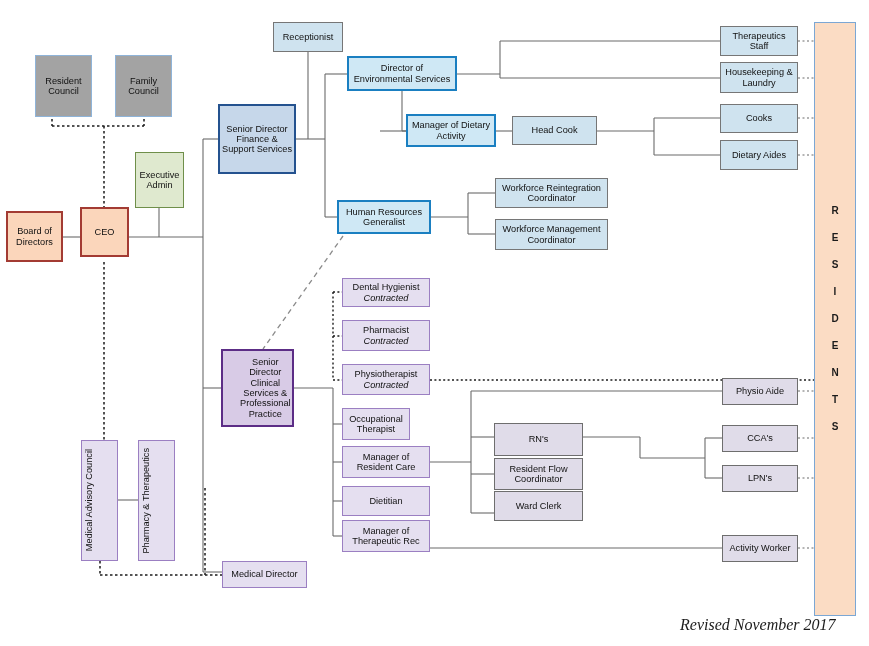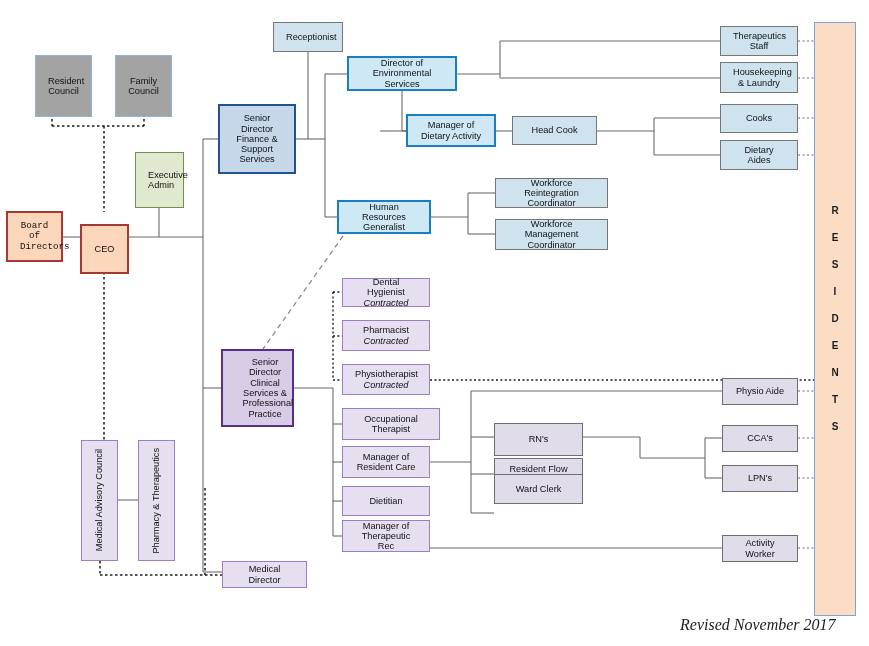--- a/index.html
+++ b/index.html
@@ -21,26 +21,25 @@
     position: absolute;
     left: 0; top: 0;
     width: 869px; height: 646px;
     pointer-events: none;
   }
   .node {
     position: absolute;
     box-sizing: border-box;
     display: flex;
     align-items: center;
-    justify-content: center;
     text-align: center;
     line-height: 1.12;
     color: #111111;
     font-size: 9.2px;
-    padding: 1px 12px;
+    padding: 1px 2px;
     z-index: 3;
   }
   .node span { display: block; width: 100%; }
   .node .sub { font-style: italic; }
 
   
   .s-peach-blue  { background:#a3a3a3; border:1.4px solid #8fb4d9;margin-top:18px; }
   .s-peach-red   { background:#fbd6bb; border:2.4px solid #a33b33; }
   .s-green       { background:#dfe9cf; border:1.4px solid #6f8f4a; }
   .s-blue-dark   { background:#c6d7ea; border:2.2px solid #24528f; }
@@ -234,26 +233,26 @@
       <div class="node s-peach-blue" style="left: 115px; top: 37px; width: 57px; height: 62px;">
         <div style="width: 100%;">
           <span>Family Council</span>
         </div>
       </div>
       <div class="node s-green" style="left: 135px; top: 152px; width: 49px; height: 56px;">
         <div style="width: 100%;">
           <span>Executive Admin</span>
         </div>
       </div>
-      <div class="node s-peach-red" style="left: 6px; top: 211px; width: 57px; height: 51px; font-family: Liberation Mono, monospace;">
+      <div class="node s-peach-red" style="left: 6px; top: 211px; width: 57px; height: 51px;">
         <div style="width: 100%;">
           <span>Board of Directors</span>
         </div>
       </div>
-      <div class="node s-peach-red" style="left: 80px; top: 224px; width: 49px; height: 50px;">
+      <div class="node s-peach-red" style="left: 80px; top: 207px; width: 49px; height: 50px;">
         <div style="width: 100%;">
           <span>CEO</span>
         </div>
       </div>
       <div class="node s-cyan-grey" style="left: 273px; top: 22px; width: 70px; height: 30px;">
         <div style="width: 100%;">
           <span>Receptionist</span>
         </div>
       </div>
       <div class="node s-blue-dark" style="left: 218px; top: 104px; width: 78px; height: 70px;">
@@ -327,21 +326,21 @@
           <span>Pharmacist</span>
           <span class="sub">Contracted</span>
         </div>
       </div>
       <div class="node s-purple" style="left: 342px; top: 364px; width: 88px; height: 31px;">
         <div style="width: 100%;">
           <span>Physiotherapist</span>
           <span class="sub">Contracted</span>
         </div>
       </div>
-      <div class="node s-purple" style="left: 342px; top: 408px; width: 98px; height: 32px;">
+      <div class="node s-purple" style="left: 342px; top: 408px; width: 68px; height: 32px;">
         <div style="width: 100%;">
           <span>Occupational Therapist</span>
         </div>
       </div>
       <div class="node s-purple" style="left: 342px; top: 446px; width: 88px; height: 32px;">
         <div style="width: 100%;">
           <span>Manager of Resident Care</span>
         </div>
       </div>
       <div class="node s-purple" style="left: 342px; top: 486px; width: 88px; height: 30px;">
@@ -357,21 +356,21 @@
       <div class="node s-lav-grey" style="left: 494px; top: 423px; width: 89px; height: 33px;">
         <div style="width: 100%;">
           <span>RN's</span>
         </div>
       </div>
       <div class="node s-lav-grey" style="left: 494px; top: 458px; width: 89px; height: 32px;">
         <div style="width: 100%;">
           <span>Resident Flow Coordinator</span>
         </div>
       </div>
-      <div class="node s-lav-grey" style="left: 494px; top: 474px; width: 89px; height: 30px;">
+      <div class="node s-lav-grey" style="left: 494px; top: 491px; width: 89px; height: 30px;">
         <div style="width: 100%;">
           <span>Ward Clerk</span>
         </div>
       </div>
       <div class="node s-lav-grey" style="left: 722px; top: 378px; width: 76px; height: 27px;">
         <div style="width: 100%;">
           <span>Physio Aide</span>
         </div>
       </div>
       <div class="node s-lav-grey" style="left: 722px; top: 425px; width: 76px; height: 27px;">

